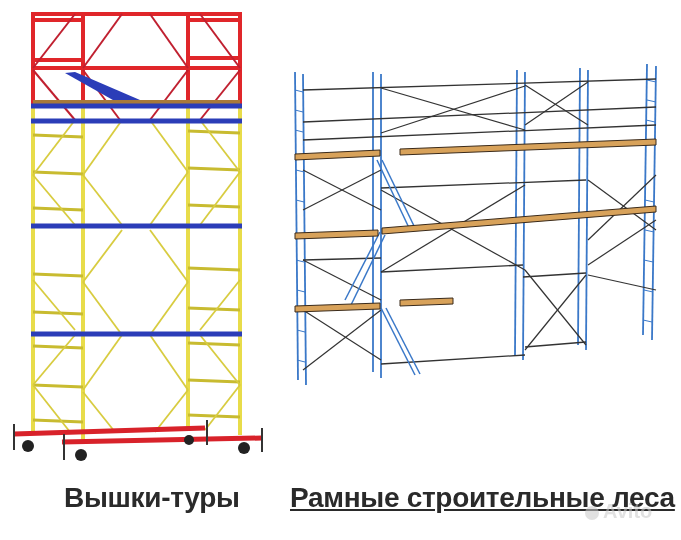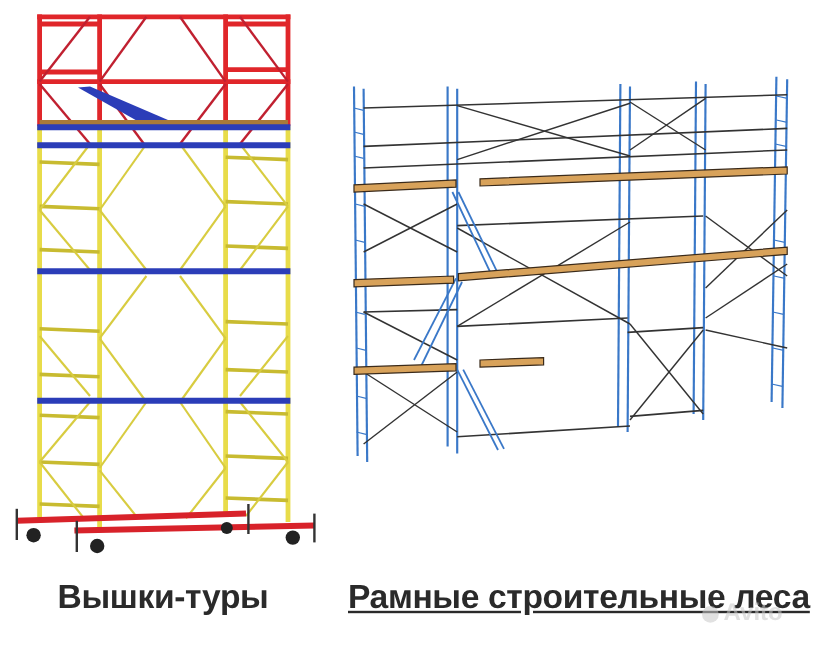--- a/index.html
+++ b/index.html
@@ -1,21 +1,21 @@
 <!DOCTYPE html>
 <html><head>
 <meta charset="utf-8">
 <style>
   html,body{margin:0;padding:0;background:#fff;}
   body{width:681px;height:540px;position:relative;overflow:hidden;font-family:"Liberation Sans",sans-serif;}
   .panel{position:absolute;top:0;}
   #tower{left:0;width:275px;height:470px;}
   #frames{left:285px;width:396px;height:470px;}
   .caption{position:absolute;top:482px;font-weight:bold;font-size:28px;color:#2a2a2a;white-space:nowrap;letter-spacing:-0.3px;}
-  #cap-left{left:48px;}
+  #cap-left{left:64px;}
   #cap-right{left:290px;text-decoration:underline;}
   #watermark{position:absolute;left:585px;top:500px;font-size:20px;font-weight:bold;color:rgba(200,200,200,0.55);white-space:nowrap;}
   #watermark .dots{display:inline-block;width:14px;height:14px;border-radius:50%;background:rgba(200,200,200,0.55);margin-right:4px;vertical-align:middle;}
 </style>
 </head>
 <body>
 
 <svg id="tower" class="panel" viewBox="0 0 275 470">
 
   <g stroke="#e0262a" stroke-width="4" fill="none">

